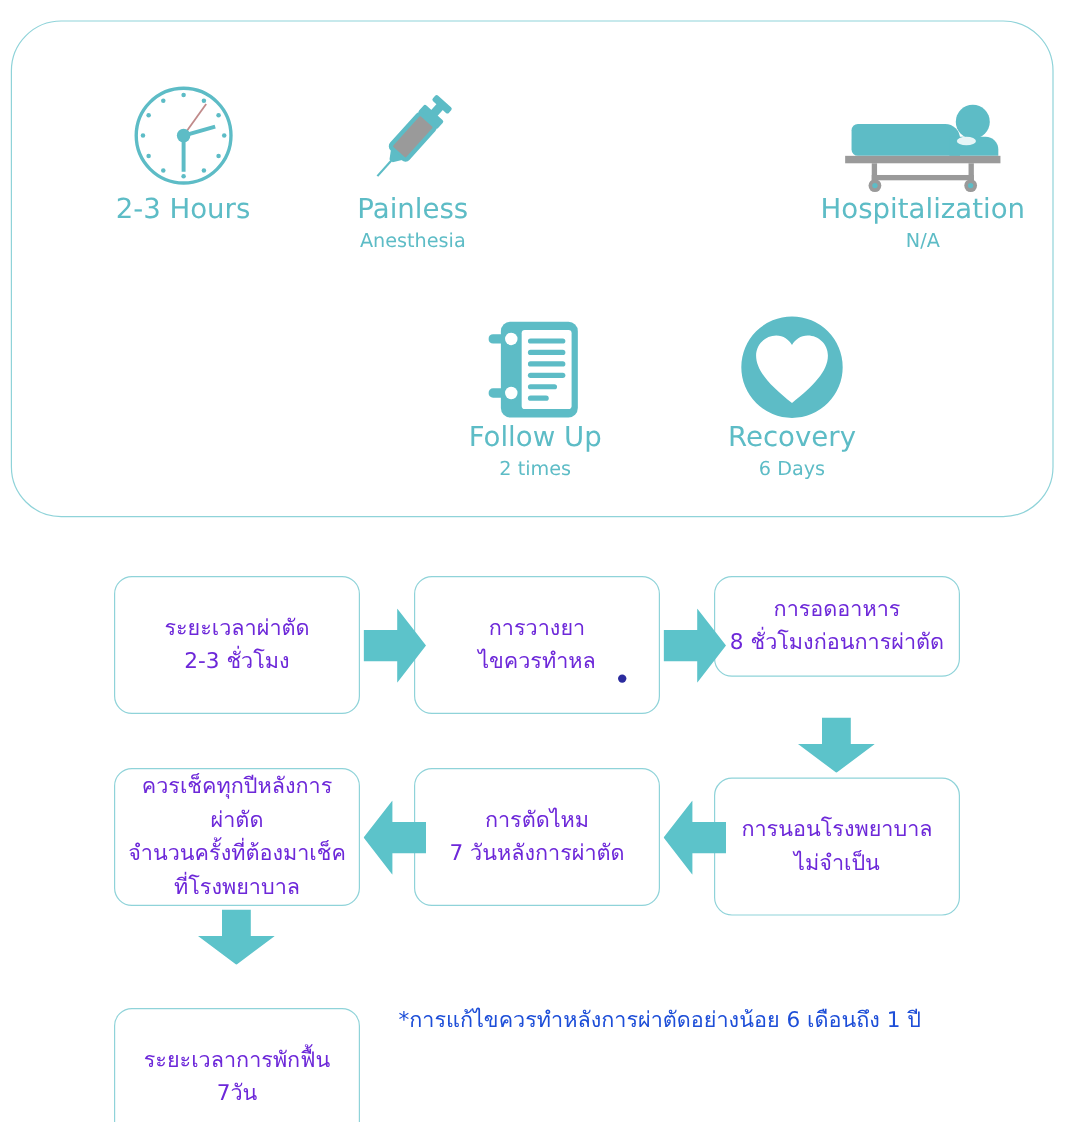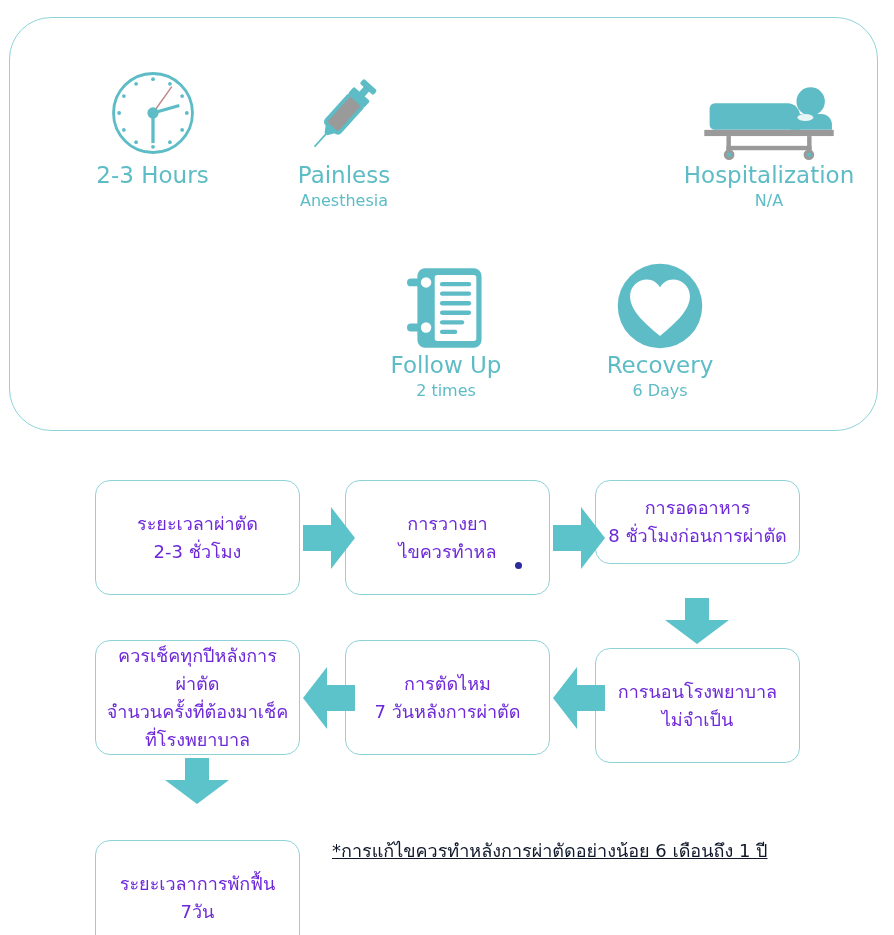--- a/index.html
+++ b/index.html
@@ -96,25 +96,24 @@
   .ar-2 { left: 553px; top: 507px; }
   .ar-3 { left: 665px; top: 598px; }
   .ar-4 { left: 553px; top: 667px; }
   .ar-5 { left: 303px; top: 667px; }
   .ar-6 { left: 165px; top: 758px; }
 
   .footnote {
     position: absolute;
     left: 332px;
     top: 838px;
-    color: #0f172a;
+    color: #1d4ed8;
     font-size: 18px;
     line-height: 26px;
     white-space: nowrap;
-    text-decoration: underline;
   }
 
   .cursor-dot {
     position: absolute;
     left: 515px;
     top: 562px;
     width: 7px;
     height: 7px;
     border-radius: 50%;
     background: #2b2b9e;

